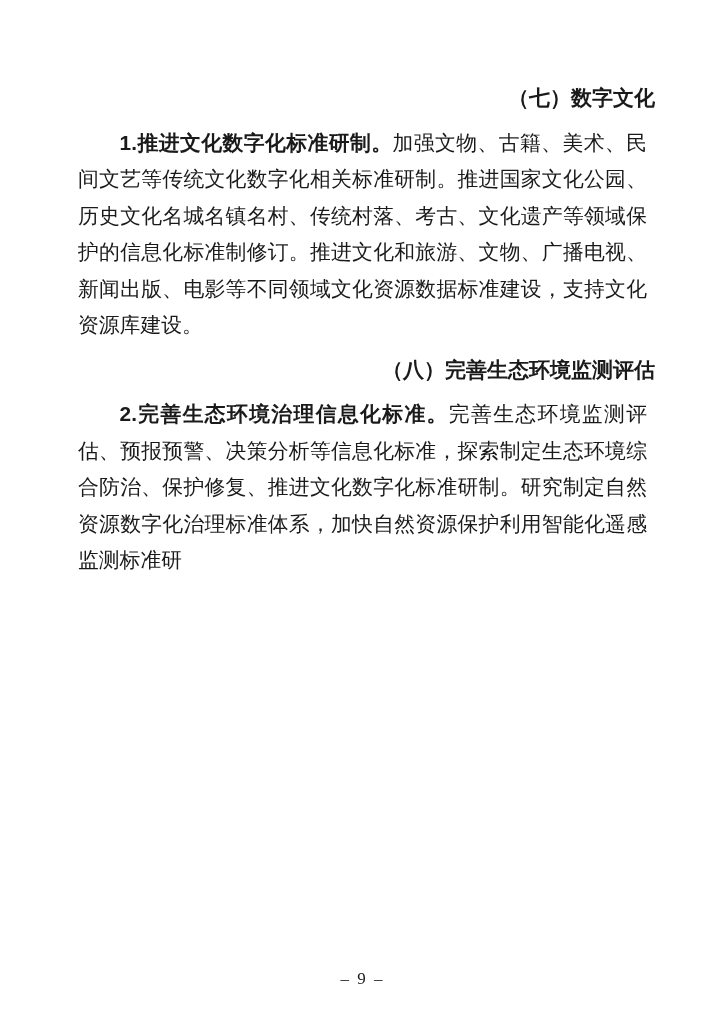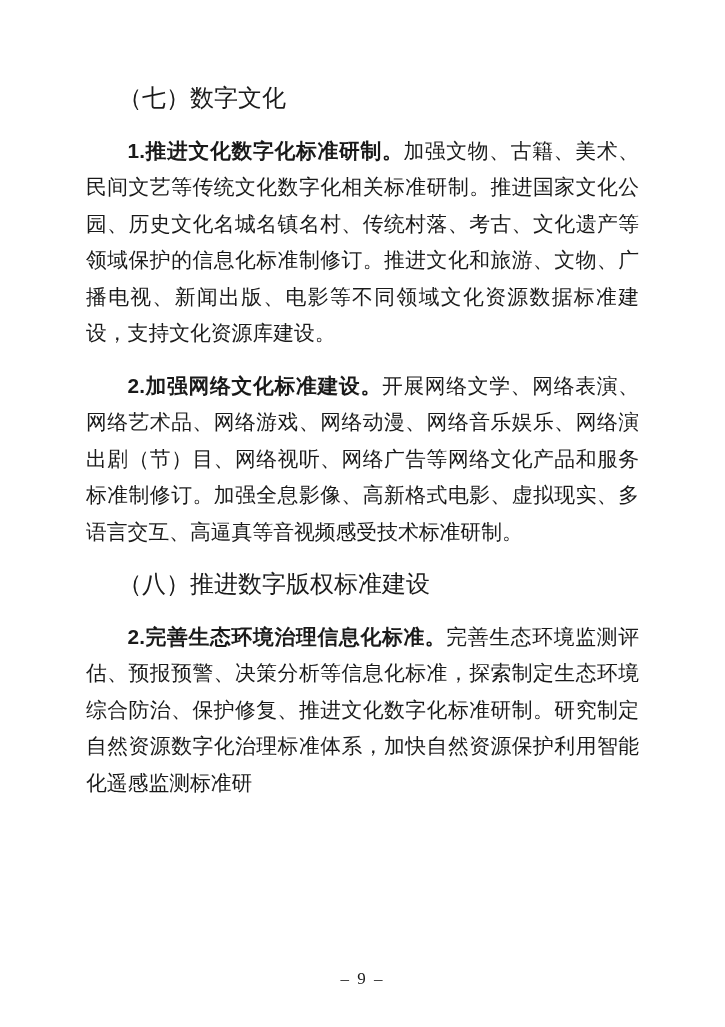--- a/index.html
+++ b/index.html
@@ -23,29 +23,29 @@
     width: 585px;
     font-family: "Liberation Serif", "DejaVu Serif", serif;
     font-size: 20.8px;
     line-height: 36.5px;
     text-align: justify;
     text-justify: inter-character;
     word-break: break-all;
   }
   .sec-heading {
     margin: 0;
-    font-size: 24px;
+    font-size: 21px;
     line-height: 36.5px;
     text-indent: 2em;
-    font-weight: normal;
+    font-weight: bold;
     font-family: "Liberation Sans", "DejaVu Sans", sans-serif;
-    text-align: left;
+    text-align: right;
   }
   .para {
-    margin: 16px;
+    margin: 8px;
     text-indent: 2em;
   }
   .para-lead {
     font-weight: bold;
     font-family: "Liberation Sans", "DejaVu Sans", sans-serif;
   }
   .footer {
     position: absolute;
     bottom: 40px;
     left: 0;
@@ -61,23 +61,22 @@
 </head>
 <body>
 
 <div class="page">
   <div class="content">
 
     <h2 class="sec-heading">（七）数字文化</h2>
 
     <p class="para"><span class="para-lead">1.推进文化数字化标准研制。</span><span>加强文物、古籍、美术、民间文艺等传统文化数字化相关标准研制。推进国家文化公园、历史文化名城名镇名村、传统村落、考古、文化遗产等领域保护的信息化标准制修订。推进文化和旅游、文物、广播电视、新闻出版、电影等不同领域文化资源数据标准建设，支持文化资源库建设。</span></p>
 
-    <p class="para"><span class="para-lead">2.加强网络文化标准建设。</span><span>开展网络文学、网络表演、网络艺术品、网络游戏、网络动漫、网络音乐娱乐、网络演出剧（节）目、网络视听、网络广告等网络文化产品和服务标准制修订。加强全息影像、高新格式电影、虚拟现实、多语言交互、高逼真等音视频感受技术标准研制。</span></p>
 
 
-    <h2 class="sec-heading">（八）推进数字版权标准建设</h2>
+    <h2 class="sec-heading">（八）完善生态环境监测评估</h2>
 
     <p class="para"><span class="para-lead">2.完善生态环境治理信息化标准。</span><span>完善生态环境监测评估、预报预警、决策分析等信息化标准，探索制定生态环境综合防治、保护修复、推进文化数字化标准研制。研究制定自然资源数字化治理标准体系，加快自然资源保护利用智能化遥感监测标准研</span></p>
 
   </div>
 
   <div class="footer">– 9 –</div>
 </div>
 
 </body></html>

